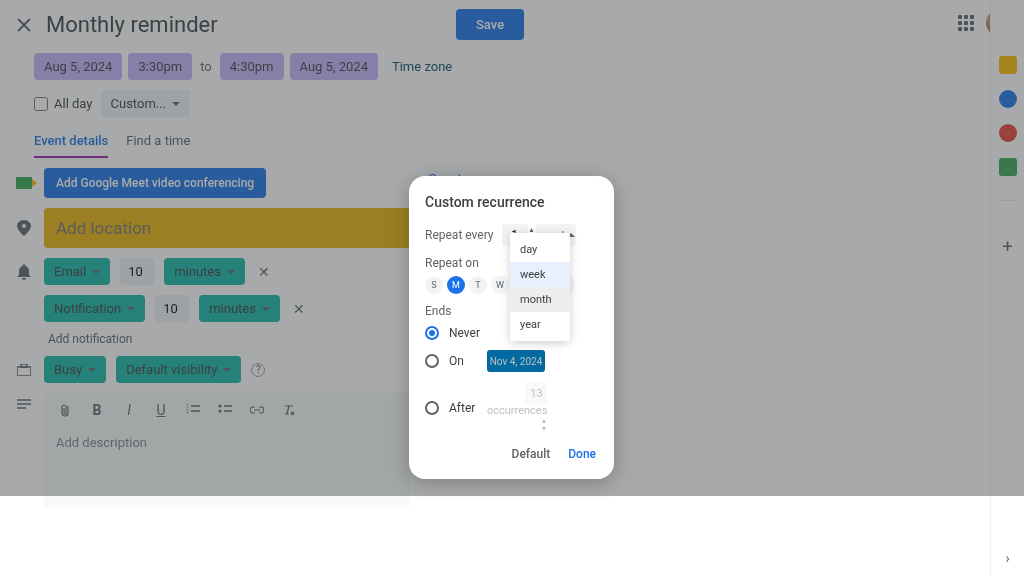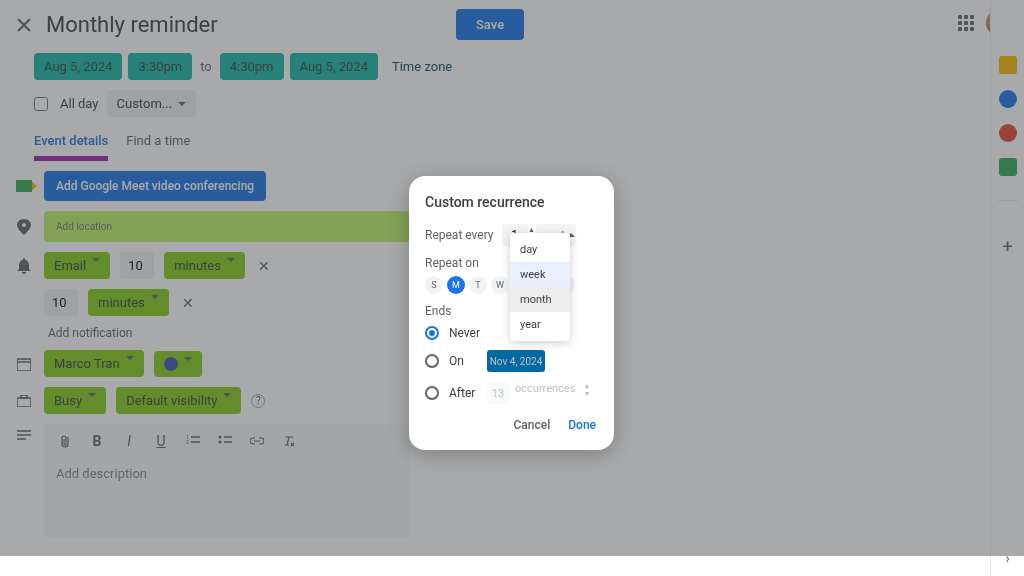--- a/index.html
+++ b/index.html
@@ -1,52 +1,52 @@
 <!DOCTYPE html>
 <html><head>
 <meta charset="utf-8">
 <style>
   * { box-sizing: border-box; margin: 0; padding: 0; font-family: "Google Sans", Roboto, Arial, sans-serif; }
   html, body { width: 1024px; height: 576px; overflow: hidden; background: #fff; color: #3c4043; }
-  .app { position: relative; width: 1024px; height: 556px; }
+  .app { position: relative; width: 1024px; height: 496px; }
 
   
   .header { display: flex; align-items: center; padding: 8px 12px; }
   .close-x { width: 24px; height: 24px; display:flex; align-items:center; justify-content:center; cursor:pointer; color:#5f6368; margin-right:10px;}
   .title-input { flex: 0 0 380px; font-size: 22px; font-weight: 400; border: none; outline: none; color:#3c4043; padding: 4px 0; }
   .save-btn { margin-left: 30px; background:#1a73e8; color:#fff; border:none; border-radius:4px; padding:8px 20px; font-size:13px; font-weight:500; cursor:pointer; }
 
   
   .dt-row { display:flex; align-items:center; gap:6px; padding: 4px 34px; font-size:13px; color:#3c4043;}
-  .chip { background:#14b8a6; border-radius:4px; padding:6px 10px; font-size:13px; color:#3c4043; cursor:pointer; }
+  .chip { background:#c4b5fd; border-radius:4px; padding:6px 10px; font-size:13px; color:#3c4043; cursor:pointer; }
   .to { font-size:13px; color:#5f6368; margin:4px 2px; }
   .timezone { font-size:13px; color:#0c4a6e; margin-left:8px; cursor:pointer;}
 
   
   .ad-row { display:flex; align-items:center; gap:8px; padding:6px 34px; font-size:13px;}
-  .cbwrap { display:flex; align-items:center; gap:12px; cursor:pointer;}
+  .cbwrap { display:flex; align-items:center; gap:6px; cursor:pointer;}
   .cbwrap input { width:14px; height:14px; }
   .dropchip { background:#f1f3f4; border-radius:4px; padding:6px 10px; font-size:13px; display:flex; align-items:center; gap:6px; cursor:pointer;}
   .caret { width:0; height:0; border-left:4px solid transparent; border-right:4px solid transparent; border-top:4px solid #5f6368; }
 
   
   .tabs { display:flex; gap:18px; padding: 10px 34px 0; font-size:13px; }
   .tab { padding-bottom:8px; cursor:pointer; color:#5f6368;}
-  .tab.active { color:#1a73e8; border-bottom:5px solid #a21caf; font-weight:500;}
+  .tab.active { color:#1a73e8; border-bottom:2px solid #a21caf; font-weight:500;}
 
   .columns { display:flex; gap:18px; padding: 10px 14px 0 14px;}
   .leftcol { flex: 0 0 396px; }
   .rightcol { flex: 0 0 190px; }
 
   .iconrow { display:flex; align-items:center; gap:10px; margin-bottom:10px;}
   .iconcell { width:20px; display:flex; justify-content:center; color:#5f6368;}
   .meet-btn { background:#1a73e8; color:#fff; border:none; border-radius:4px; padding:8px 12px; font-size:12px; font-weight:500; cursor:pointer;}
-  .loc-input { flex:1; background:#bef264; border:none; padding:10px 12px; font-size:10px; color:#5f6368; border-radius:4px;}
-
-  .pill { background:#84cc16; border-radius:4px; padding:6px 10px; font-size:13px; display:flex; align-items:flex-start; gap:6px; cursor:pointer;}
+  .loc-input { flex:1; background:#eab308; border:none; padding:10px 12px; font-size:17px; color:#5f6368; border-radius:4px;}
+
+  .pill { background:#14b8a6; border-radius:4px; padding:6px 10px; font-size:13px; display:flex; align-items:center; gap:6px; cursor:pointer;}
   .smallnum { width:34px; background:#f1f3f4; border:none; border-radius:4px; padding:6px 8px; font-size:13px; text-align:left;}
   .closex { width:18px; height:18px; display:flex; align-items:center; justify-content:center; cursor:pointer; color:#5f6368; font-size:14px;}
   .addnotif { font-size:12px; color:#5f6368; padding-left:4px; cursor:pointer;}
 
   .calcolor { width:14px; height:14px; border-radius:50%; background:#3f51b5;}
 
   .toolbar { display:flex; align-items:center; gap:10px; background:#f8f9fa; padding:6px 10px; border-top-left-radius:4px; border-top-right-radius:4px;}
   .tbtn { width:22px; height:22px; display:flex; align-items:center; justify-content:center; color:#5f6368; cursor:pointer; font-size:14px; }
   .descbox { background:#f8f9fa; height:80px; padding:8px 12px; font-size:13px; color:#80868b; border-bottom-left-radius:4px; border-bottom-right-radius:4px;}
 
@@ -79,21 +79,21 @@
   .sel .caret { border-top-color:#5f6368;}
   .days { display:flex; gap:4px; margin:6px 0 10px;}
   .day { width:18px; height:18px; border-radius:50%; background:#f1f3f4; color:#5f6368; font-size:9px; display:flex; align-items:center; justify-content:center; cursor:pointer;}
   .day.active { background:#1a73e8; color:#fff;}
   .endslabel { font-size:12px; color:#5f6368; margin:6px 0 8px;}
   .radio-row { display:flex; align-items:center; gap:10px; font-size:12px; color:#3c4043; margin-bottom:10px;}
   .radio { width:14px; height:14px; border-radius:50%; border:2px solid #5f6368; cursor:pointer; position:relative;}
   .radio.checked { border-color:#1a73e8;}
   .radio.checked::after { content:""; position:absolute; inset:2px; border-radius:50%; background:#1a73e8;}
   .ondate { width:58px; height:22px; background:#0369a1; color:#bdc1c6; font-size:10px; border:none; border-radius:3px; text-align:center;}
-  .occwrap { display:flex; align-items:flex-start; gap:6px;}
+  .occwrap { display:flex; align-items:flex-end; gap:0;flex-direction:column;}
   .occnum { width:22px; height:22px; background:#f8f9fa; color:#bdc1c6; font-size:11px; border:none; text-align:center; border-radius:3px;}
   .occlabel { font-size:11px; color:#bdc1c6;}
   .modalbtns { display:flex; justify-content:flex-end; gap:14px; margin-top:10px;}
   .mbtn { background:none; border:none; font-size:12px; font-weight:500; cursor:pointer; padding:4px 2px;}
   .mcancel { color:#5f6368;}
   .mdone { color:#1a73e8;}
 
   
   .dd { position:absolute; left:510px; top:233px; width:60px; background:#fff; box-shadow:0 2px 10px rgba(0,0,0,0.2); border-radius:3px; z-index:20; padding:4px 0;}
   .dditem { font-size:11px; color:#3c4043; padding:6px 10px; cursor:pointer;}
@@ -177,49 +177,37 @@
         <input class="smallnum" value="10" style="">
         <div class="pill">
             <span>minutes</span>
             <span class="caret"></span>
           </div>
         <div class="closex">✕</div>
       </div>
 
       <div class="iconrow">
         <div class="iconcell"></div>
+        <div class="pill">
+            <span>Notification</span>
+            <span class="caret"></span>
+          </div>
         <input class="smallnum" value="10" style="">
         <div class="pill">
             <span>minutes</span>
             <span class="caret"></span>
           </div>
         <div class="closex">✕</div>
       </div>
 
       <div class="iconrow">
         <div class="iconcell"></div>
         <span class="addnotif">Add notification</span>
       </div>
 
-      <div class="iconrow">
-        <div class="iconcell">
-          <svg width="14" height="14" viewBox="0 0 14 14">
-              <rect x="0" y="2" width="14" height="12" rx="1" fill="none" stroke="#5f6368" stroke-width="1.5"></rect>
-              <line x1="0" y1="5" x2="14" y2="5" stroke="#5f6368" stroke-width="1.5"></line>
-            </svg>
-        </div>
-        <div class="pill">
-            <span>Marco Tran</span>
-            <span class="caret"></span>
-          </div>
-        <div class="pill">
-            <span class="calcolor"></span>
-            <span class="caret"></span>
-          </div>
-      </div>
 
       <div class="iconrow">
         <div class="iconcell">
           <svg width="14" height="12" viewBox="0 0 14 12">
               <rect x="0" y="3" width="14" height="9" rx="1" fill="none" stroke="#5f6368" stroke-width="1.5"></rect>
               <rect x="4" y="0" width="6" height="3" fill="none" stroke="#5f6368" stroke-width="1.5"></rect>
             </svg>
         </div>
         <div class="pill">
             <span>Busy</span>
@@ -374,21 +362,21 @@
         <input class="occnum" disabled="" value="13" style="">
         <span class="occlabel">occurrences</span>
         <div style="display:flex; flex-direction:column; font-size:7px; color:#bdc1c6; margin-left:2px;">
           <div>▲</div>
           <div>▼</div>
         </div>
       </div>
     </div>
 
     <div class="modalbtns">
-      <button class="mbtn mcancel">Cancel</button>
+      <button class="mbtn mcancel">Default</button>
       <button class="mbtn mdone">Done</button>
     </div>
   </div>
 
   <div class="dd" id="unit-dd">
       <div class="dditem">day</div>
       <div class="dditem selected">week</div>
       <div class="dditem hover">month</div>
       <div class="dditem">year</div>
     </div>

